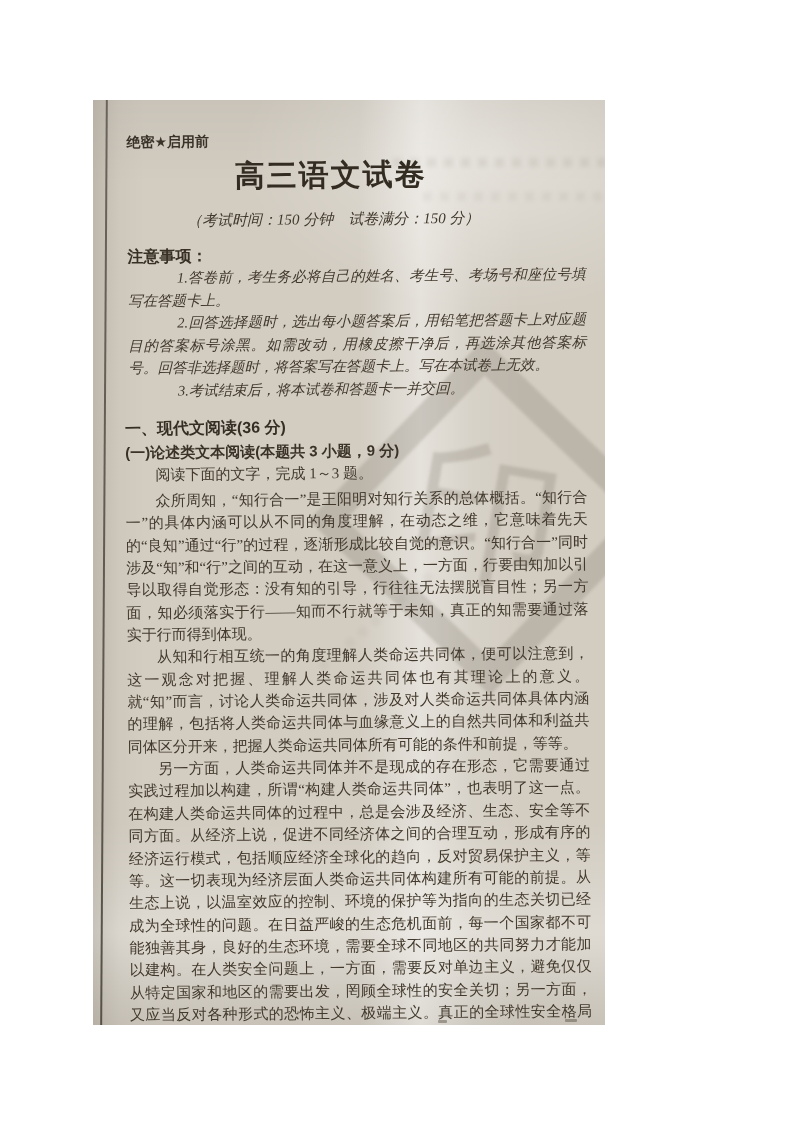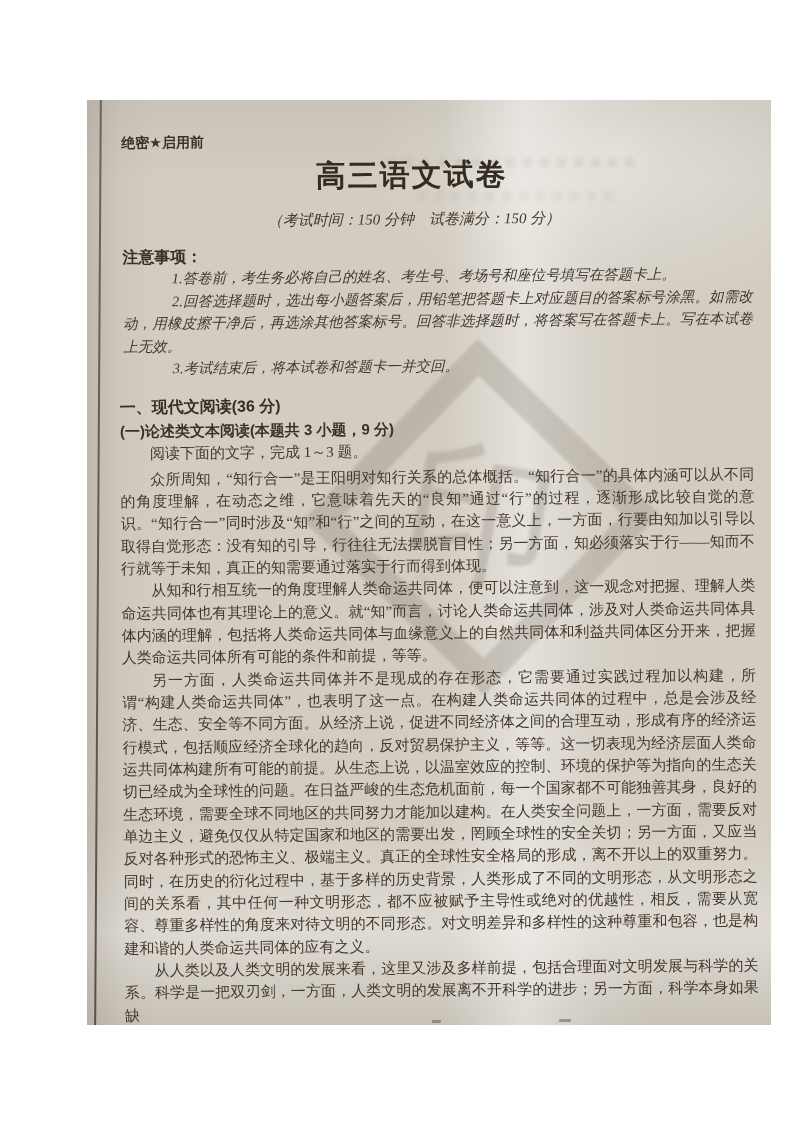--- a/index.html
+++ b/index.html
@@ -2,21 +2,21 @@
 <html><head>
 <meta charset="utf-8">
 <style>
   html,body{margin:0;padding:0;background:#ffffff;}
   body{
     width:793px;height:1122px;position:relative;overflow:hidden;
     font-family:"Liberation Serif","DejaVu Serif",serif;
   }
   
   .photo{
-    position:absolute;left:87px;top:100px;width:684px;height:925px;
+    position:absolute;left:93px;top:100px;width:512px;height:925px;
     background:
       radial-gradient(420px 260px at 78% 6%, rgba(255,255,255,0.38), rgba(255,255,255,0) 60%),
       linear-gradient(90deg, rgba(120,112,100,0.22) 0%, rgba(120,112,100,0.05) 5%, rgba(0,0,0,0) 10%),
       linear-gradient(90deg, rgba(0,0,0,0) 52%, rgba(255,255,255,0.42) 64%, rgba(255,255,255,0.12) 74%, rgba(0,0,0,0) 84%),
       linear-gradient(180deg, rgba(0,0,0,0.045) 0%, rgba(0,0,0,0) 9%, rgba(0,0,0,0) 78%, rgba(255,255,255,0.28) 90%, rgba(0,0,0,0.05) 100%),
       #d2ccc1;
     overflow:hidden;
   }
   
   .edge-strip{

